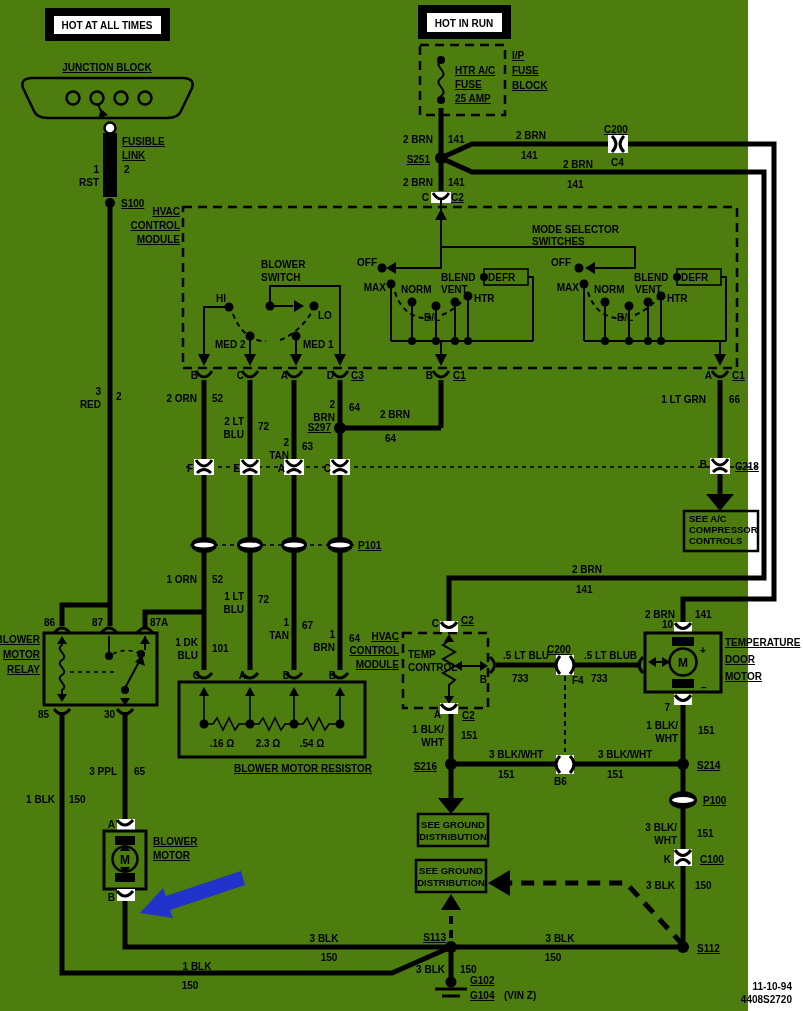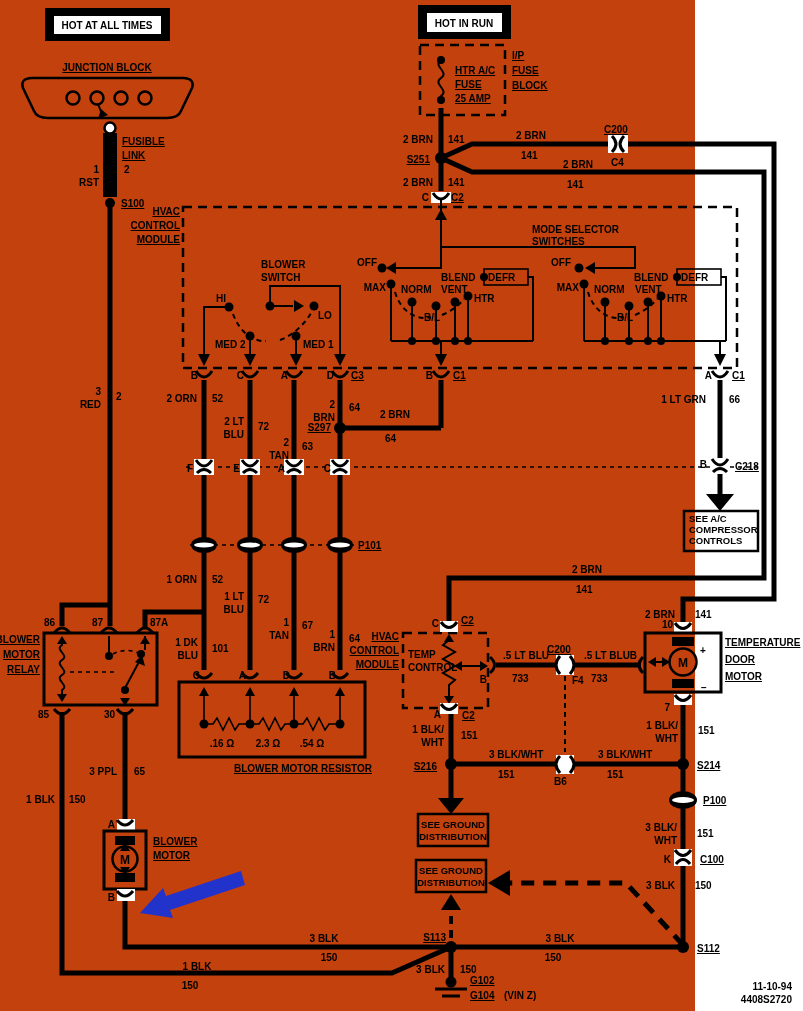--- a/index.html
+++ b/index.html
@@ -1,16 +1,16 @@
 <!DOCTYPE html>
 <html><head>
 <meta charset="utf-8">
 <style>
   html,body{margin:0;padding:0;background:#fff;}
-  .stage{position:relative;width:695px;height:1011px;background:#c2410c;font-family:"Liberation Sans",sans-serif;}
+  .stage{position:relative;width:748px;height:1011px;background:#4d7c0f;font-family:"Liberation Sans",sans-serif;}
   svg text{font-family:"Liberation Sans","DejaVu Sans",sans-serif;font-weight:bold;font-size:10px;fill:#000;}
   svg text.u{text-decoration:underline;}
   svg text.big{font-size:12px;}
   svg text.sm{font-size:9.5px;}
   .wire{stroke:#000;stroke-width:5;fill:none;}
   .thin{stroke:#000;stroke-width:2;fill:none;}
   .thin15{stroke:#000;stroke-width:1.6;fill:none;}
   .box{stroke:#000;stroke-width:2.5;fill:none;}
   .box3{stroke:#000;stroke-width:3;fill:none;}
   .dashbox{stroke:#000;stroke-width:2.5;fill:none;stroke-dasharray:9 6;}

